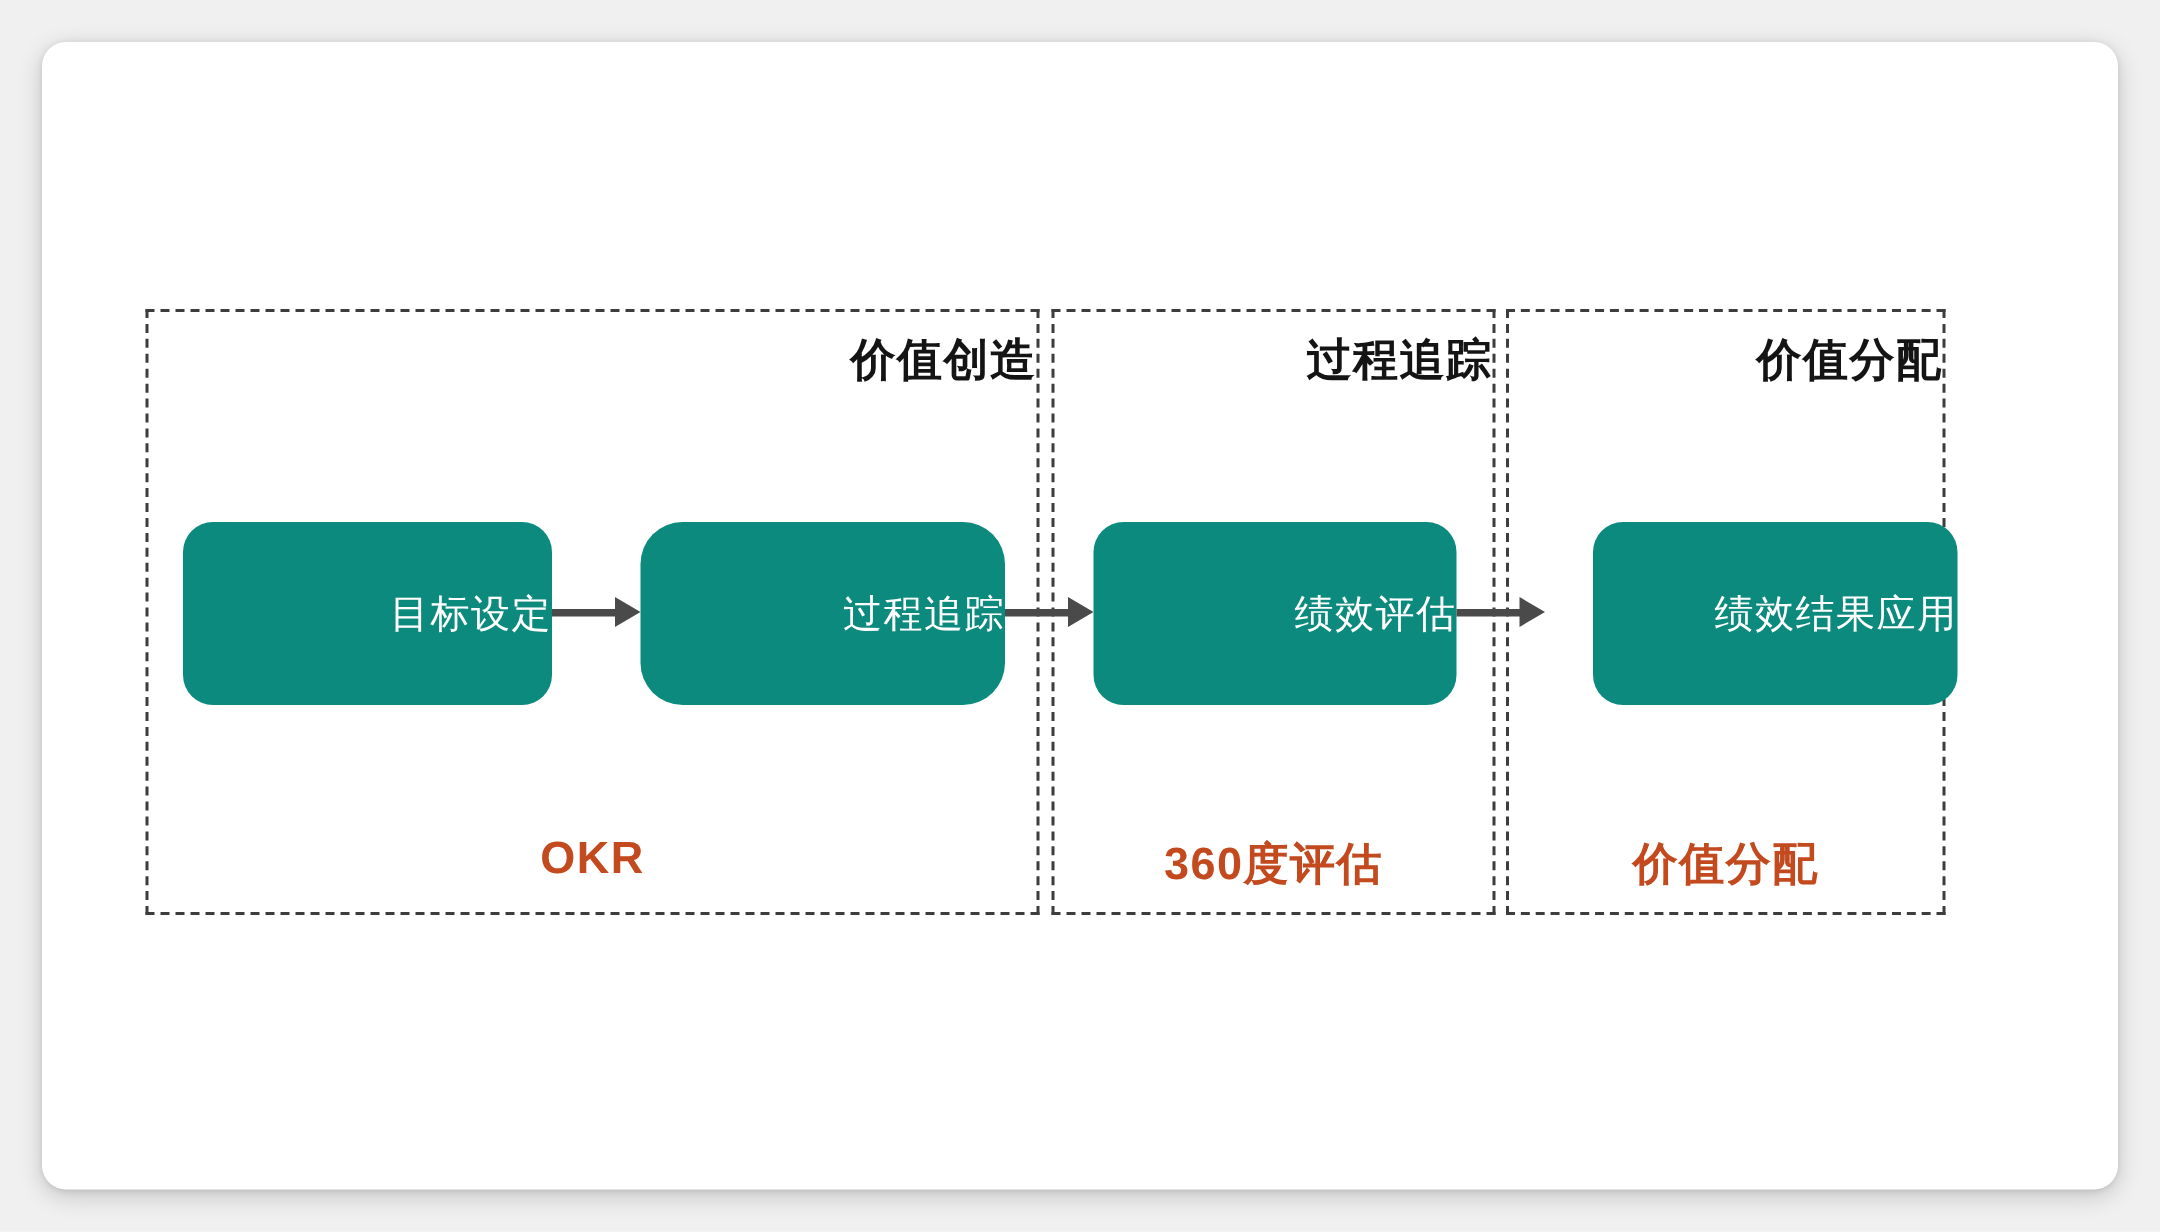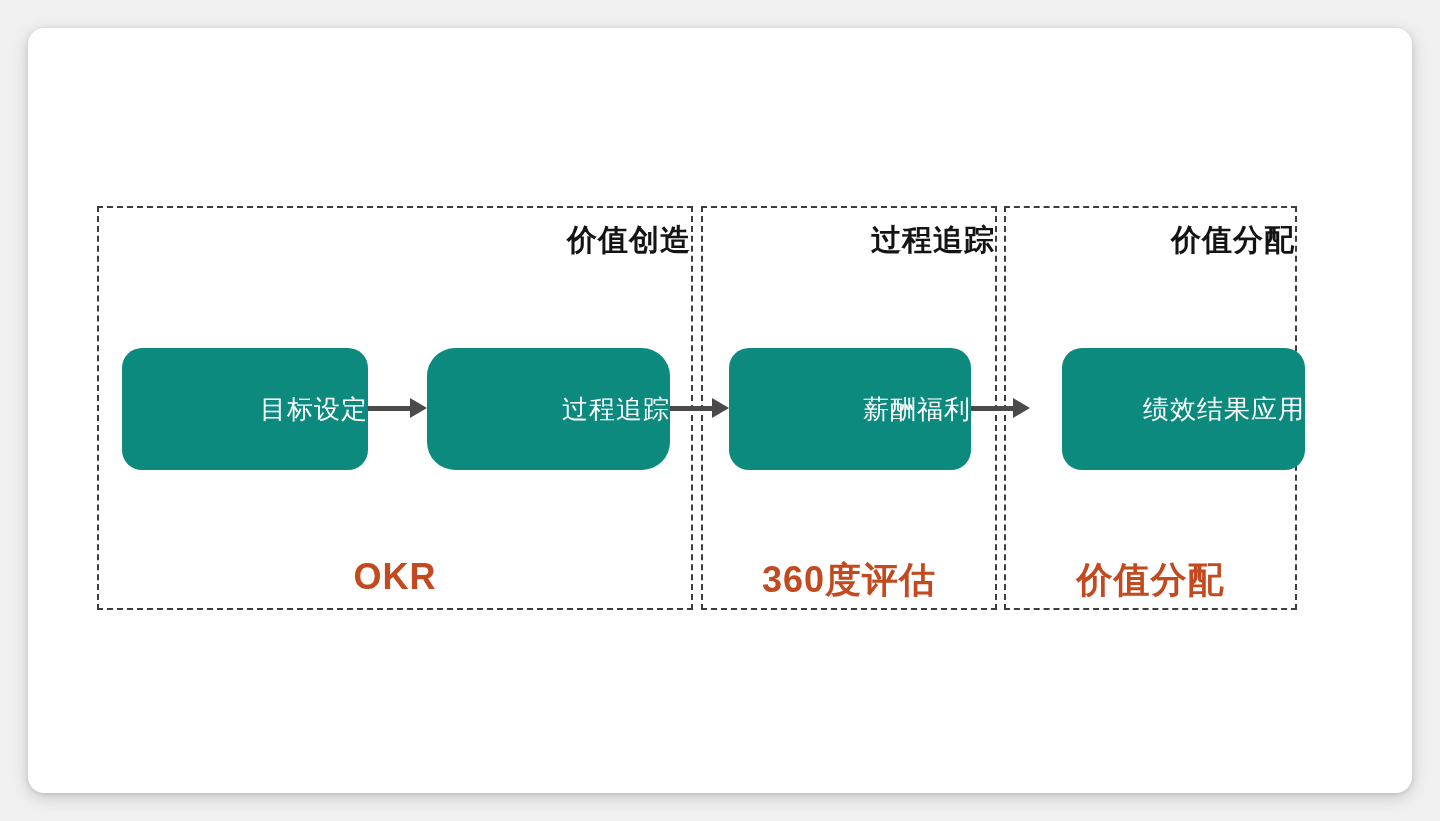--- a/index.html
+++ b/index.html
@@ -46,21 +46,21 @@
     text-align: right;
     font-size: 30px;
     font-weight: 600;
     color: var(--title-text);
     letter-spacing: 1px;
   }
   .zone-method {
     position: absolute;
     left: 0; top: 348px; width: 100%;
     text-align: center;
-    font-size: 36px;
+    font-size: 30px;
     font-weight: 700;
     color: var(--method-text);
     letter-spacing: 1px;
   }
   
   .node {
     position: absolute;
     top: 320px; height: 122px;
     background: var(--node-fill);
     border-radius: 20px;
@@ -124,21 +124,21 @@
       <div class="zone-method">价值分配</div>
     </section>
 
     <div class="node node-1">
       <span class="node-label">目标设定</span>
     </div>
     <div class="node node-2">
       <span class="node-label">过程追踪</span>
     </div>
     <div class="node node-3">
-      <span class="node-label">薪酬福利</span>
+      <span class="node-label">绩效评估</span>
     </div>
     <div class="node node-4">
       <span class="node-label">绩效结果应用</span>
     </div>
 
     <div class="arrow arrow-1">
       <span class="shaft"></span>
       <span class="head"></span>
     </div>
     <div class="arrow arrow-2">

